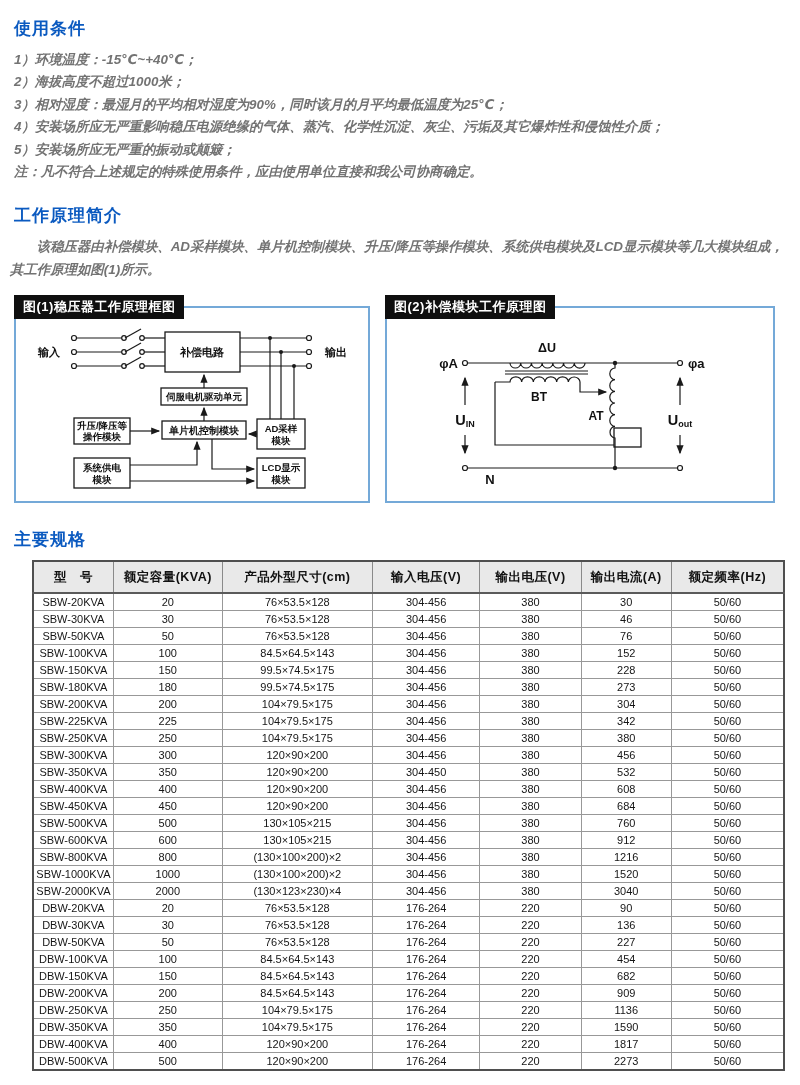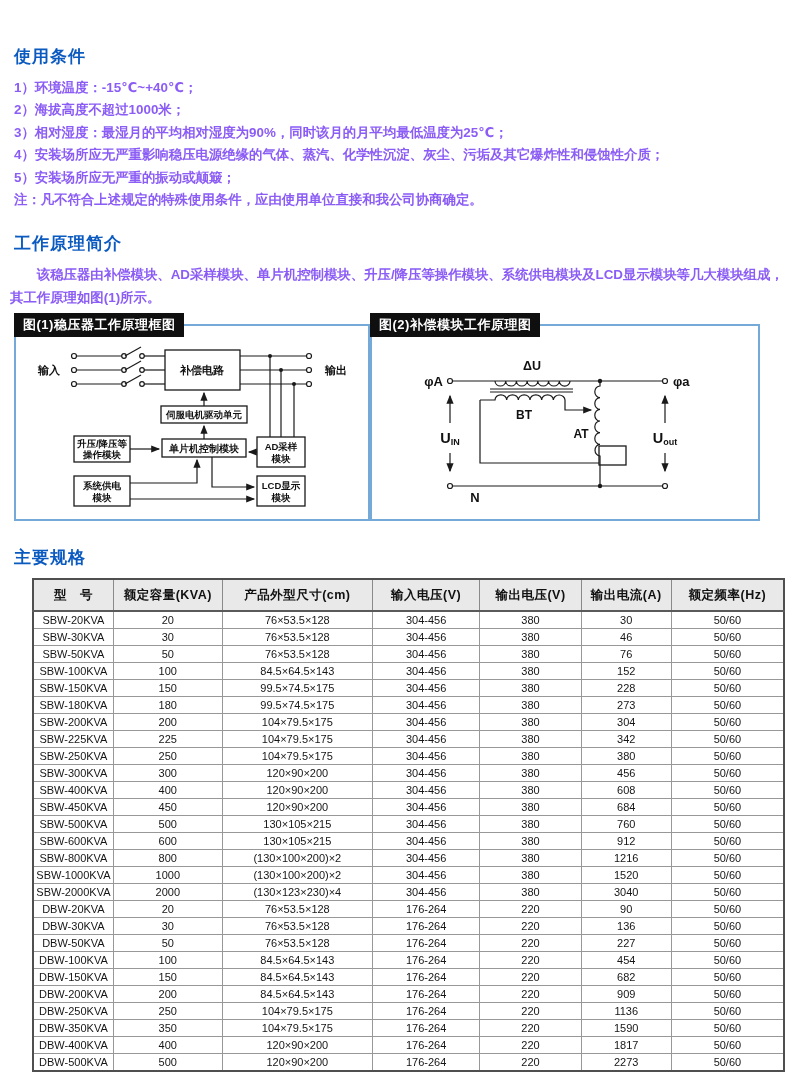--- a/index.html
+++ b/index.html
@@ -5,30 +5,30 @@
   html,body{margin:0;padding:0;}
   body{
     width:800px;height:1085px;position:relative;overflow:hidden;
     background:#ffffff;color:#111;
     font-family:"Liberation Sans","DejaVu Sans",sans-serif;
   }
   .section-title{
     color:#0b5ac0;font-size:17px;font-weight:bold;
     margin:0 0 0 14px;letter-spacing:1px;
   }
-  #usage-title{padding-top:17px;margin-top:28px;}
-  .body-text{font-size:13.4px;font-weight:600;color:#8b5cf6;}
+  #usage-title{padding-top:17px;}
+  .body-text{font-size:13.4px;font-weight:600;color:#737373;font-style:italic;}
   #usage-list{margin:9px 10px 0 14px;}
   #usage-list .usage-item{line-height:22.4px;}
   #principle-title{margin-top:21px;}
   #principle-body{
     margin:8px 12px 0 10px;line-height:23px;text-indent:2em;
   }
   
-  #diagrams{display:flex;margin:15px 0 0 14px;}
+  #diagrams{display:flex;gap:15px;margin:25px 0 0 14px;}
   .diagram-box{
     position:relative;border:2px solid #74a9d8;background:#fff;
   }
   #diagram1-box{width:352px;height:193px;}
   #diagram2-box{width:386px;height:193px;}
   .diagram-title{
     position:absolute;top:-13px;left:-2px;
     background:#0f0f0f;color:#ffffff;font-size:13px;font-weight:bold;
     padding:3px 9px;white-space:nowrap;letter-spacing:0.5px;
   }
@@ -322,20 +322,29 @@
       <tr>
         <td>SBW-300KVA</td>
         <td>300</td>
         <td>120×90×200</td>
         <td>304-456</td>
         <td>380</td>
         <td>456</td>
         <td>50/60</td>
       </tr>
       <tr>
+        <td>SBW-350KVA</td>
+        <td>350</td>
+        <td>120×90×200</td>
+        <td>304-450</td>
+        <td>380</td>
+        <td>532</td>
+        <td>50/60</td>
+      </tr>
+      <tr>
         <td>SBW-400KVA</td>
         <td>400</td>
         <td>120×90×200</td>
         <td>304-456</td>
         <td>380</td>
         <td>608</td>
         <td>50/60</td>
       </tr>
       <tr>
         <td>SBW-450KVA</td>

